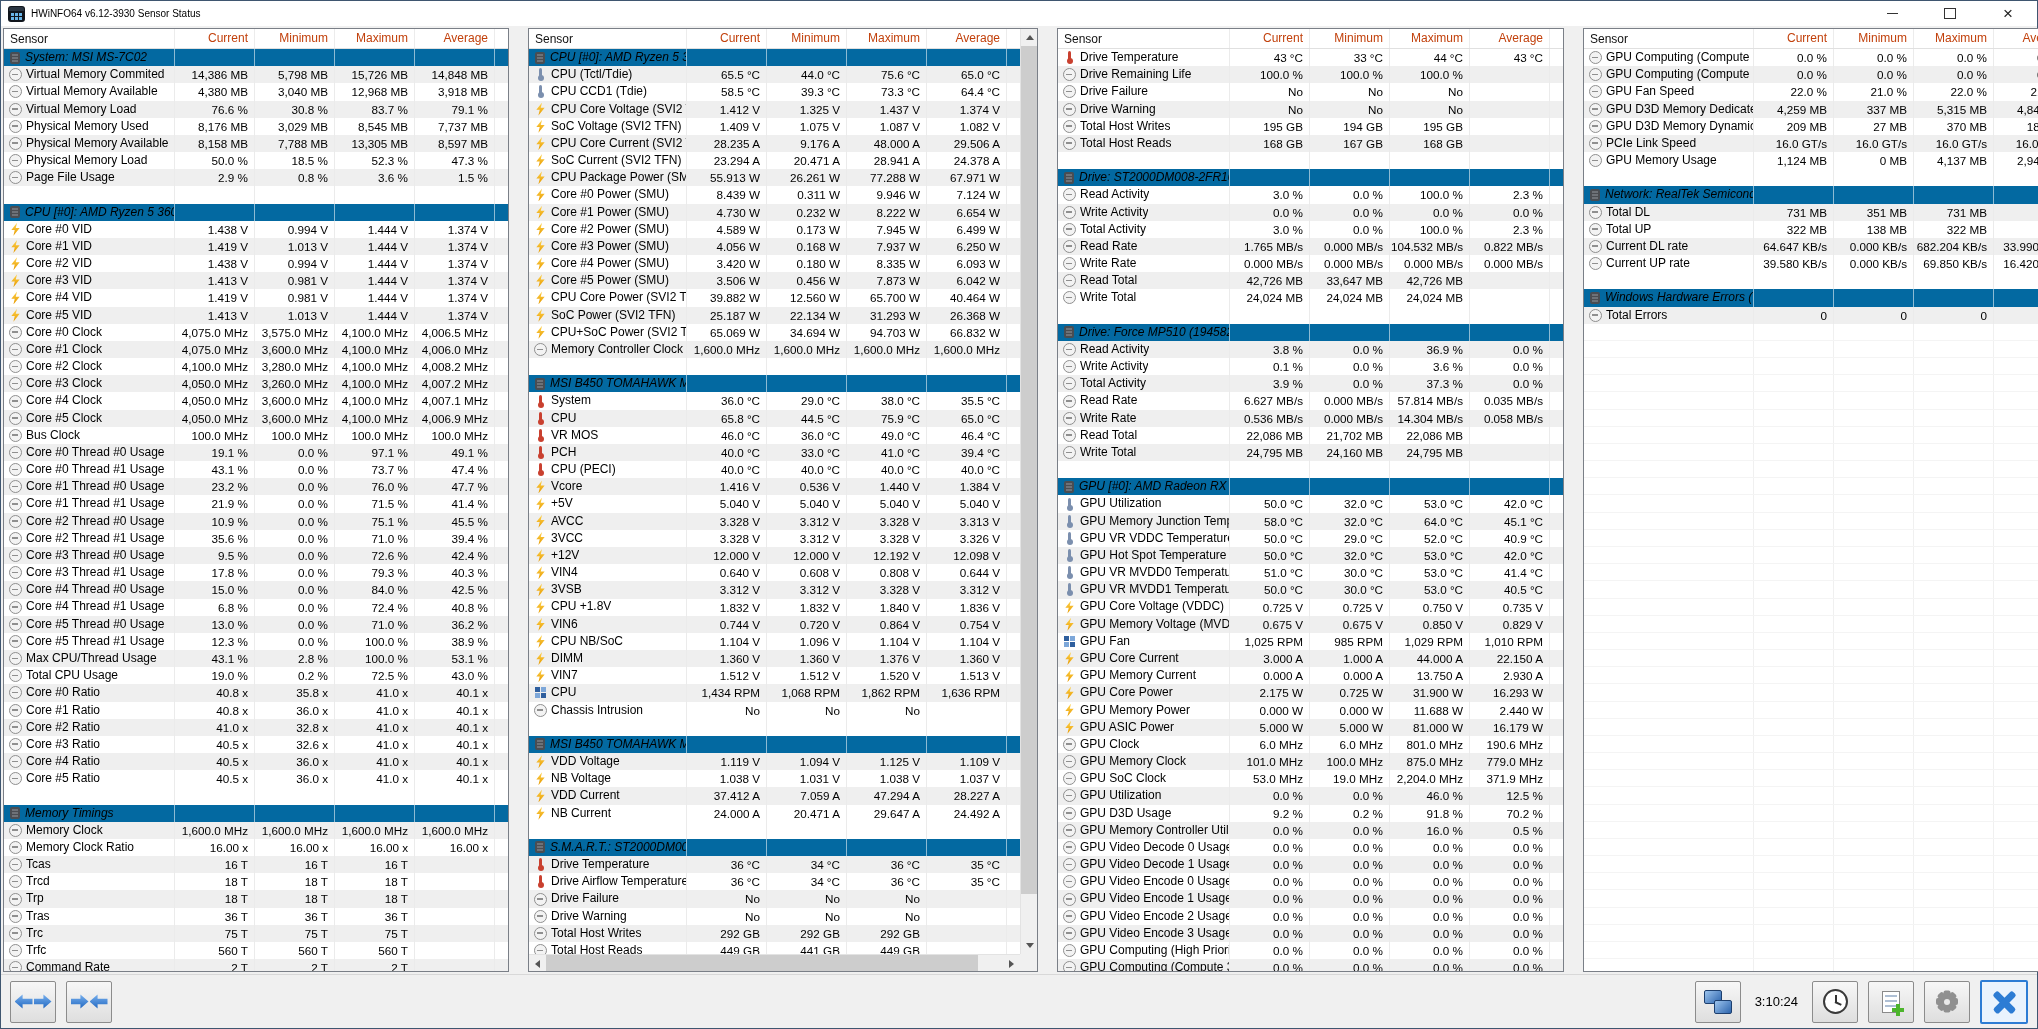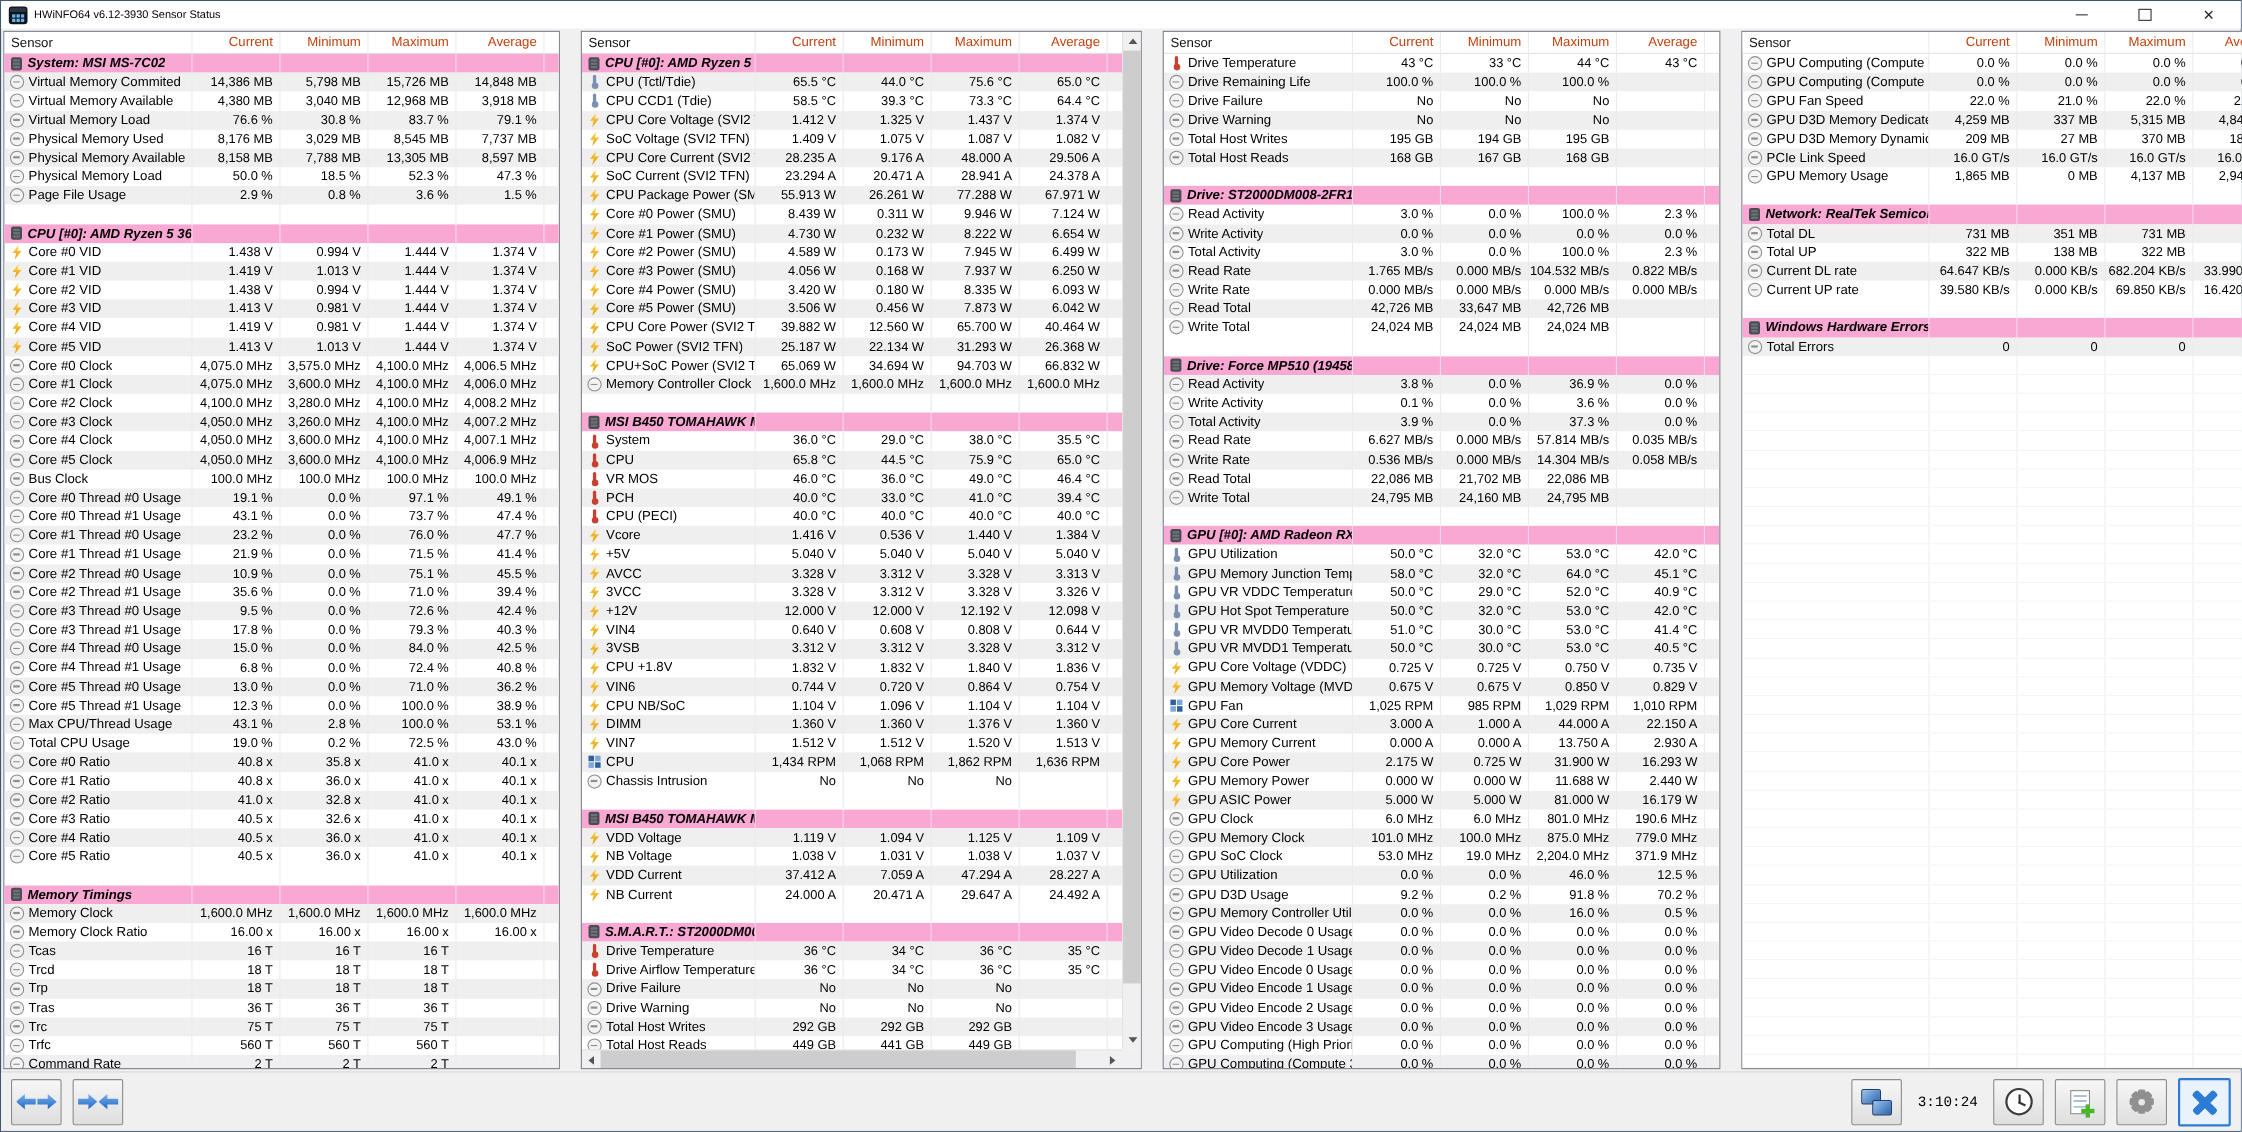--- a/index.html
+++ b/index.html
@@ -27,21 +27,21 @@
 
   .colhead { height:20px; display:flex; align-items:center; border-bottom:1px solid #e0e0e0; background:#fff; }
   .p2 .colhead, .p2 .rows { margin-right:17px; }
   .ch-lbl { flex:1; padding-left:6px; font-size:12px; color:#111; }
   .ch-v { width:80px; text-align:right; padding-right:6px; font-size:12px; color:#c2410c; border-left:1px solid #ececec; height:100%; line-height:19px; }
   .ch-sp { width:14px; border-left:1px solid #ececec; height:100%; }
 
   .rows { position:relative; }
   .row { height:17.18px; line-height:17.2px; display:flex; white-space:nowrap; }
   .row.stripe { background:#efefef; }
-  .row.sect { background:#f9a8d4;font-weight:bold; }
+  .row.sect { background:#0369a1; }
   .row.filler { background:#fff; border-bottom:1px solid #f4f4f4; }
   .lbl { flex:1; display:flex; align-items:center; overflow:hidden; font-size:12px; color:#000; }
   .lbl .txt { overflow:hidden; white-space:nowrap; }
   .sect .lbl { font-style:italic; }
   .v { width:80px; text-align:right; padding-right:6px; font-size:11.7px; color:#000; border-left:1px solid #ebebeb; }
   .sp { width:14px; border-left:1px solid #ebebeb; }
   .sect .v, .sect .sp { border-left-color:rgba(255,255,255,.55); }
   .filler .v, .filler .sp { border-left-color:#f0f0f0; }
 
   
@@ -69,21 +69,21 @@
   .tri-right::before{ content:""; border-top:4px solid transparent; border-bottom:4px solid transparent; border-left:5px solid #555; }
   .vthumb { position:absolute; left:0; width:17px; top:17px; bottom:60px; background:#cdcdcd; }
   .hthumb { position:absolute; top:0; height:17px; left:17px; right:42px; background:#cdcdcd; }
 
   
   .statusbar { height:54px; flex:none; background:#f0f0f0; border-top:1px solid #d8d8d8; display:flex; align-items:center; padding:0 9px; }
   .sb-button { width:46px; height:42px; background:linear-gradient(#f7f7f7,#dedede); border:1px solid #8c8c8c; border-radius:2px;
     display:flex; align-items:center; justify-content:center; margin-right:10px; flex:none; }
   .sb-button.focused { border:2px solid #2d7cd4; background:#eaf3fd; width:48px; height:44px; }
   .sb-right { margin-left:auto; display:flex; align-items:center; }
-  .time { font-size:13px; color:#000; margin:0 14px 0 4px;font-family:Liberation Mono, monospace; }
+  .time { font-size:13px; color:#000; margin:0 14px 0 4px; }
 
   .arr { width:18px; height:15px; background:linear-gradient(#7ab2ef,#1f66c0); flex:none; }
   .arr-r { clip-path:polygon(0 32%,55% 32%,55% 4%,100% 50%,55% 96%,55% 68%,0 68%); }
   .arr-l { clip-path:polygon(100% 32%,45% 32%,45% 4%,0 50%,45% 96%,45% 68%,100% 68%); }
   .arrpair { display:flex; gap:1px; }
 
   .net-ico { width:28px; height:24px; position:relative; }
   .net-ico::before, .net-ico::after { content:""; position:absolute; width:16px; height:12px; border-radius:2px;
     background:linear-gradient(135deg,#9cc4ee,#2c64ad); border:1px solid #1d3f6e; }
   .net-ico::before { left:0; top:0; }
@@ -1993,21 +1993,21 @@
             <span class="v">16.0 GT/s</span>
             <span class="v">16.0 GT/s</span>
             <span class="v">16.0 GT/s</span>
             <span class="sp"></span>
           </div>
           <div class="row">
             <span class="lbl">
               <span class="ico i-clk"></span>
               <span class="txt">GPU Memory Usage</span>
             </span>
-            <span class="v">1,865 MB</span>
+            <span class="v">1,124 MB</span>
             <span class="v">0 MB</span>
             <span class="v">4,137 MB</span>
             <span class="v">2,948 MB</span>
             <span class="sp"></span>
           </div>
           <div class="row gap">
             <span class="lbl"></span>
             <span class="v"></span>
             <span class="v"></span>
             <span class="v"></span>

